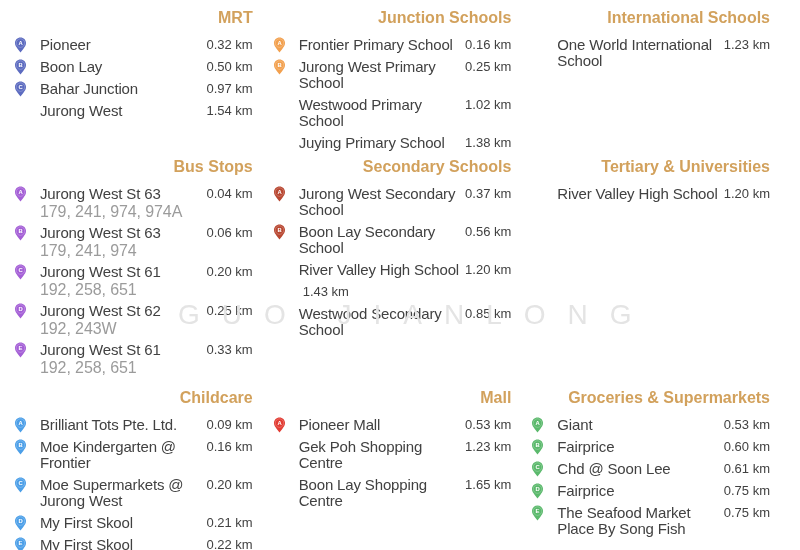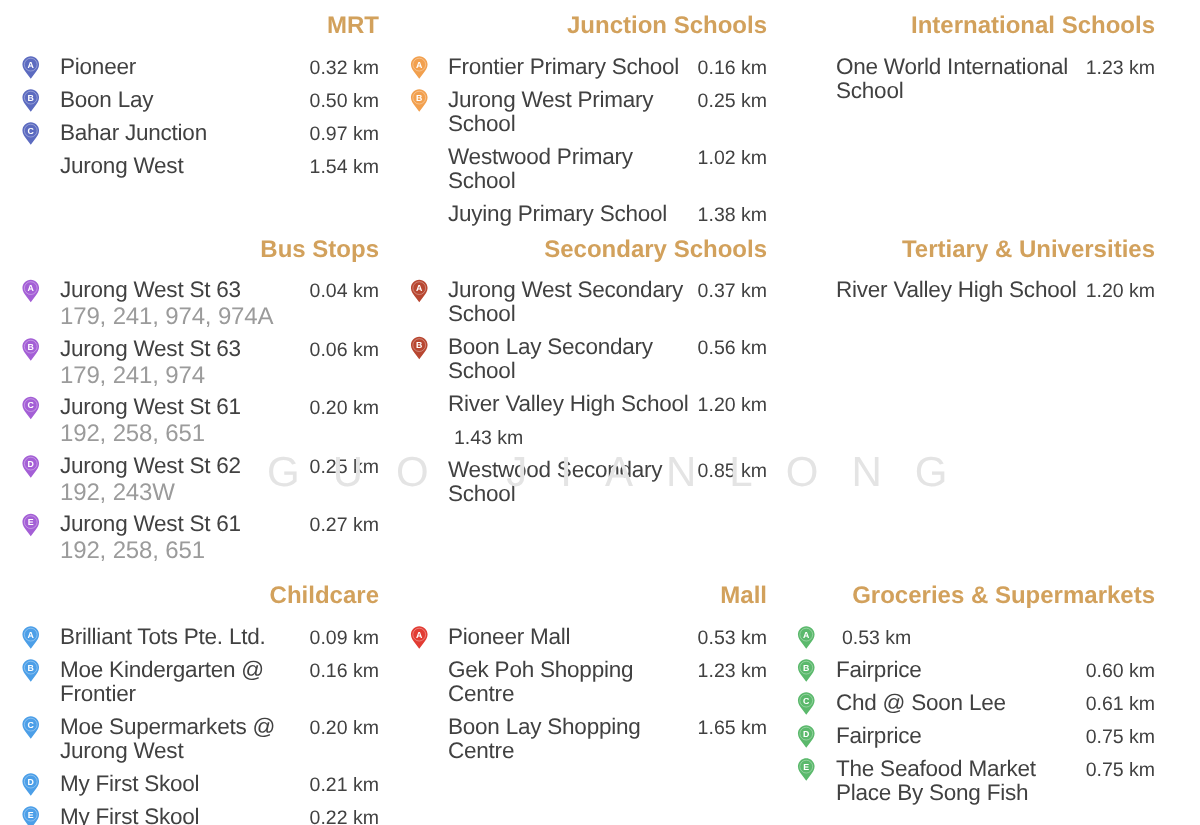--- a/index.html
+++ b/index.html
@@ -287,21 +287,21 @@
             <svg viewBox="0 0 24 30" width="13" height="16">
               <path d="M12 1C6.2 1 1.6 5.6 1.6 11.4c0 4.3 2.8 8 5.2 10.9L12 29l5.2-6.7c2.4-2.9 5.2-6.6 5.2-10.9C22.4 5.6 17.8 1 12 1z" fill="#a45fd6"></path>
               <circle cx="12" cy="11.4" r="8" fill="none" stroke="rgba(255,255,255,0.35)" stroke-width="1.2"></circle>
               <text x="12" y="15.2" text-anchor="middle" font-size="11" font-weight="700" font-family="Liberation Sans, sans-serif" fill="#ffffff">E</text>
             </svg>
           </span>
     <span class="name-block">
       <span class="name">Jurong West St 61</span>
       <span class="sub">192, 258, 651</span>
     </span>
-    <span class="distance">0.27 km</span>
+    <span class="distance">0.33 km</span>
   </li>
 </ul>
   </section>
 
   <section class="section">
     <h3 class="section-title">Secondary Schools</h3>
     <ul class="items">
   <li class="item">
     <span class="pin">
             <svg viewBox="0 0 24 30" width="13" height="16">
@@ -494,20 +494,24 @@
     <h3 class="section-title">Groceries &amp; Supermarkets</h3>
     <ul class="items">
   <li class="item">
     <span class="pin">
             <svg viewBox="0 0 24 30" width="13" height="16">
               <path d="M12 1C6.2 1 1.6 5.6 1.6 11.4c0 4.3 2.8 8 5.2 10.9L12 29l5.2-6.7c2.4-2.9 5.2-6.6 5.2-10.9C22.4 5.6 17.8 1 12 1z" fill="#5bb96c"></path>
               <circle cx="12" cy="11.4" r="8" fill="none" stroke="rgba(255,255,255,0.35)" stroke-width="1.2"></circle>
               <text x="12" y="15.2" text-anchor="middle" font-size="11" font-weight="700" font-family="Liberation Sans, sans-serif" fill="#ffffff">A</text>
             </svg>
           </span>
+    <span class="name-block">
+      <span class="name">Giant</span>
+
+    </span>
     <span class="distance">0.53 km</span>
   </li>
 
   <li class="item">
     <span class="pin">
             <svg viewBox="0 0 24 30" width="13" height="16">
               <path d="M12 1C6.2 1 1.6 5.6 1.6 11.4c0 4.3 2.8 8 5.2 10.9L12 29l5.2-6.7c2.4-2.9 5.2-6.6 5.2-10.9C22.4 5.6 17.8 1 12 1z" fill="#5bb96c"></path>
               <circle cx="12" cy="11.4" r="8" fill="none" stroke="rgba(255,255,255,0.35)" stroke-width="1.2"></circle>
               <text x="12" y="15.2" text-anchor="middle" font-size="11" font-weight="700" font-family="Liberation Sans, sans-serif" fill="#ffffff">B</text>
             </svg>

